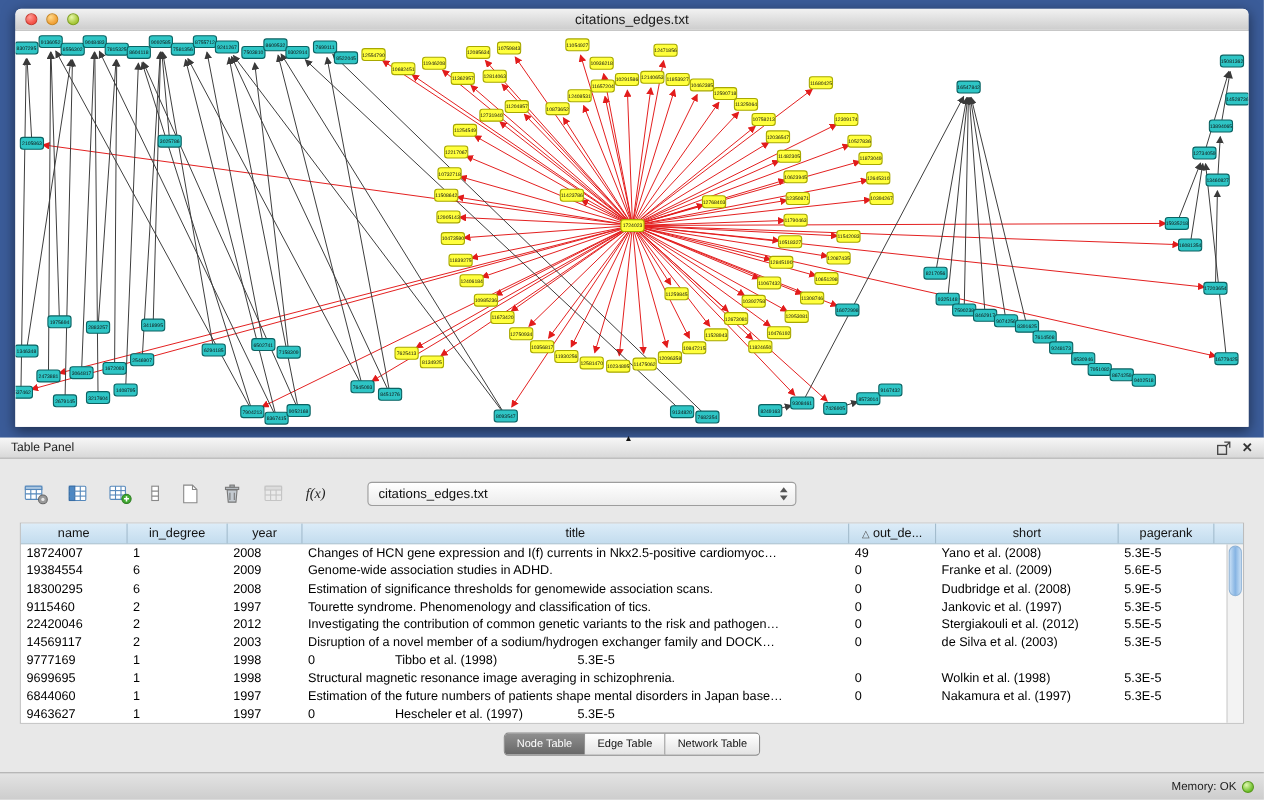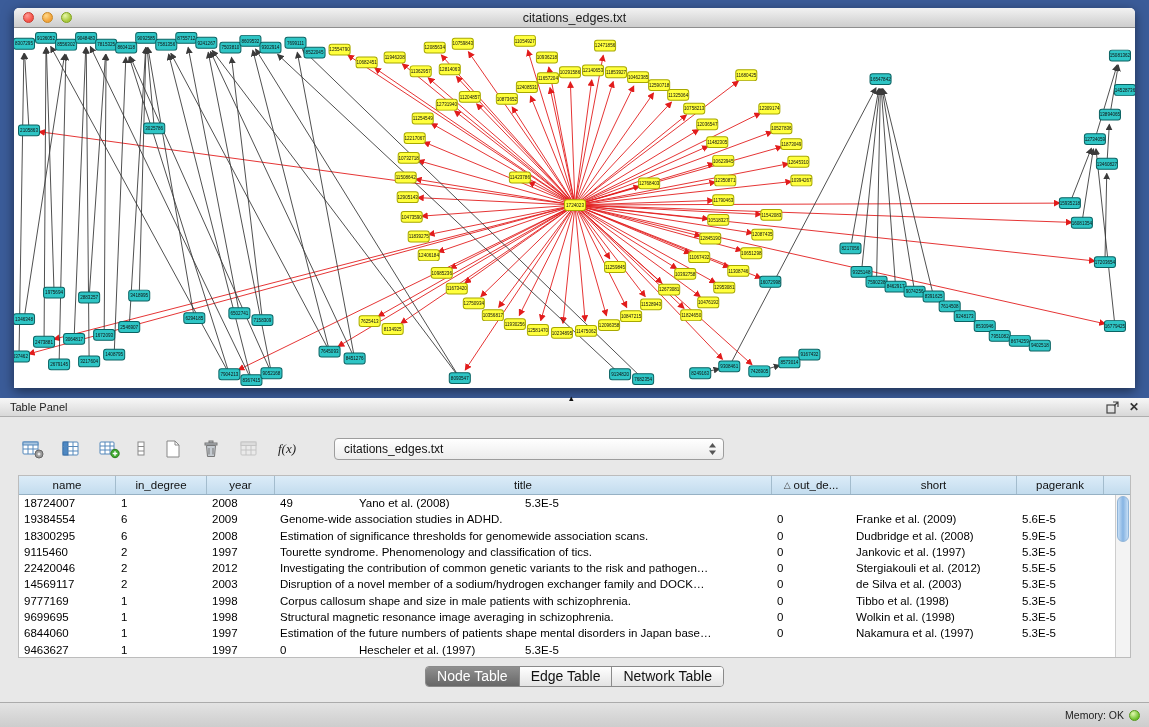--- a/index.html
+++ b/index.html
@@ -38,21 +38,21 @@
   .tbody{position:absolute;top:19px;left:0;right:15px;bottom:0;overflow:hidden;background:#fff;}
   .tr{display:flex;height:16.3px;line-height:16.3px;font-size:11.5px;color:#000;}
   .td{box-sizing:border-box;padding-left:5px;overflow:hidden;white-space:nowrap;}
   .col0{width:97px;}.col1{width:91px;}.col2{width:68px;}.col3{width:497px;}
   .col4{width:79px;}.col5{width:166px;}.col6{width:87px;}.colf{flex:1;}
   .vscroll{position:absolute;top:19px;right:0;bottom:0;width:15px;background:#f3f3f3;border-left:1px solid #cdcdcd;box-sizing:border-box;}
   .thumb{margin:1px;height:46px;border-radius:6.5px;background:linear-gradient(90deg,#c6def5,#86b4e3 50%,#c6def5);border:1px solid #8fb4d8;box-sizing:border-box;}
 
   .tabs-row{text-align:center;margin-top:8px;}
   .tabs{display:inline-flex;border:1px solid #8a8a8a;border-radius:4px;overflow:hidden;background:#eee;}
-  .tab{padding:2px 11px;font-size:14px;border-right:1px solid #8a8a8a;background:linear-gradient(#ffffff,#e3e3e3);color:#111;line-height:15px;cursor:pointer;}
+  .tab{padding:2px 11px;font-size:10px;border-right:1px solid #8a8a8a;background:linear-gradient(#ffffff,#e3e3e3);color:#111;line-height:15px;cursor:pointer;}
   .tab:last-child{border-right:none;}
   .tab.active{background:linear-gradient(#8f8f8f,#676767);color:#fff;}
 
   .statusbar{position:absolute;left:0;right:0;bottom:0;height:20px;background:linear-gradient(#e3e3e3,#cdcdcd);border-top:1px solid #ababab;display:flex;align-items:center;justify-content:flex-end;gap:5px;padding:12px 9px;box-sizing:border-box;font-size:10.5px;color:#222;}
   .mem-dot{width:11px;height:11px;border-radius:50%;background:radial-gradient(circle at 35% 30%,#e2f8b0,#6cbf2a 70%);border:1px solid #559718;box-sizing:border-box;}
 </style>
 </head>
 <body>
 
 <div class="app">
@@ -610,20 +610,21 @@
           <div class="th col6">
             <span>pagerank</span>
           </div>
           <div class="th colf"></div>
         </div>
       <div class="tbody" id="tbody">
           <div class="tr">
             <div class="td col0">18724007</div>
             <div class="td col1">1</div>
             <div class="td col2">2008</div>
+            <div class="td col3">Changes of HCN gene expression and I(f) currents in Nkx2.5-positive cardiomyoc…</div>
             <div class="td col4">49</div>
             <div class="td col5">Yano et al. (2008)</div>
             <div class="td col6">5.3E-5</div>
           </div>
           <div class="tr">
             <div class="td col0">19384554</div>
             <div class="td col1">6</div>
             <div class="td col2">2009</div>
             <div class="td col3">Genome-wide association studies in ADHD.</div>
             <div class="td col4">0</div>
@@ -663,21 +664,20 @@
             <div class="td col2">2003</div>
             <div class="td col3">Disruption of a novel member of a sodium/hydrogen exchanger family and DOCK…</div>
             <div class="td col4">0</div>
             <div class="td col5">de Silva et al. (2003)</div>
             <div class="td col6">5.3E-5</div>
           </div>
           <div class="tr">
             <div class="td col0">9777169</div>
             <div class="td col1">1</div>
             <div class="td col2">1998</div>
-            <div class="td col3">Corpus callosum shape and size in male patients with schizophrenia.</div>
             <div class="td col4">0</div>
             <div class="td col5">Tibbo et al. (1998)</div>
             <div class="td col6">5.3E-5</div>
           </div>
           <div class="tr">
             <div class="td col0">9699695</div>
             <div class="td col1">1</div>
             <div class="td col2">1998</div>
             <div class="td col3">Structural magnetic resonance image averaging in schizophrenia.</div>
             <div class="td col4">0</div>

